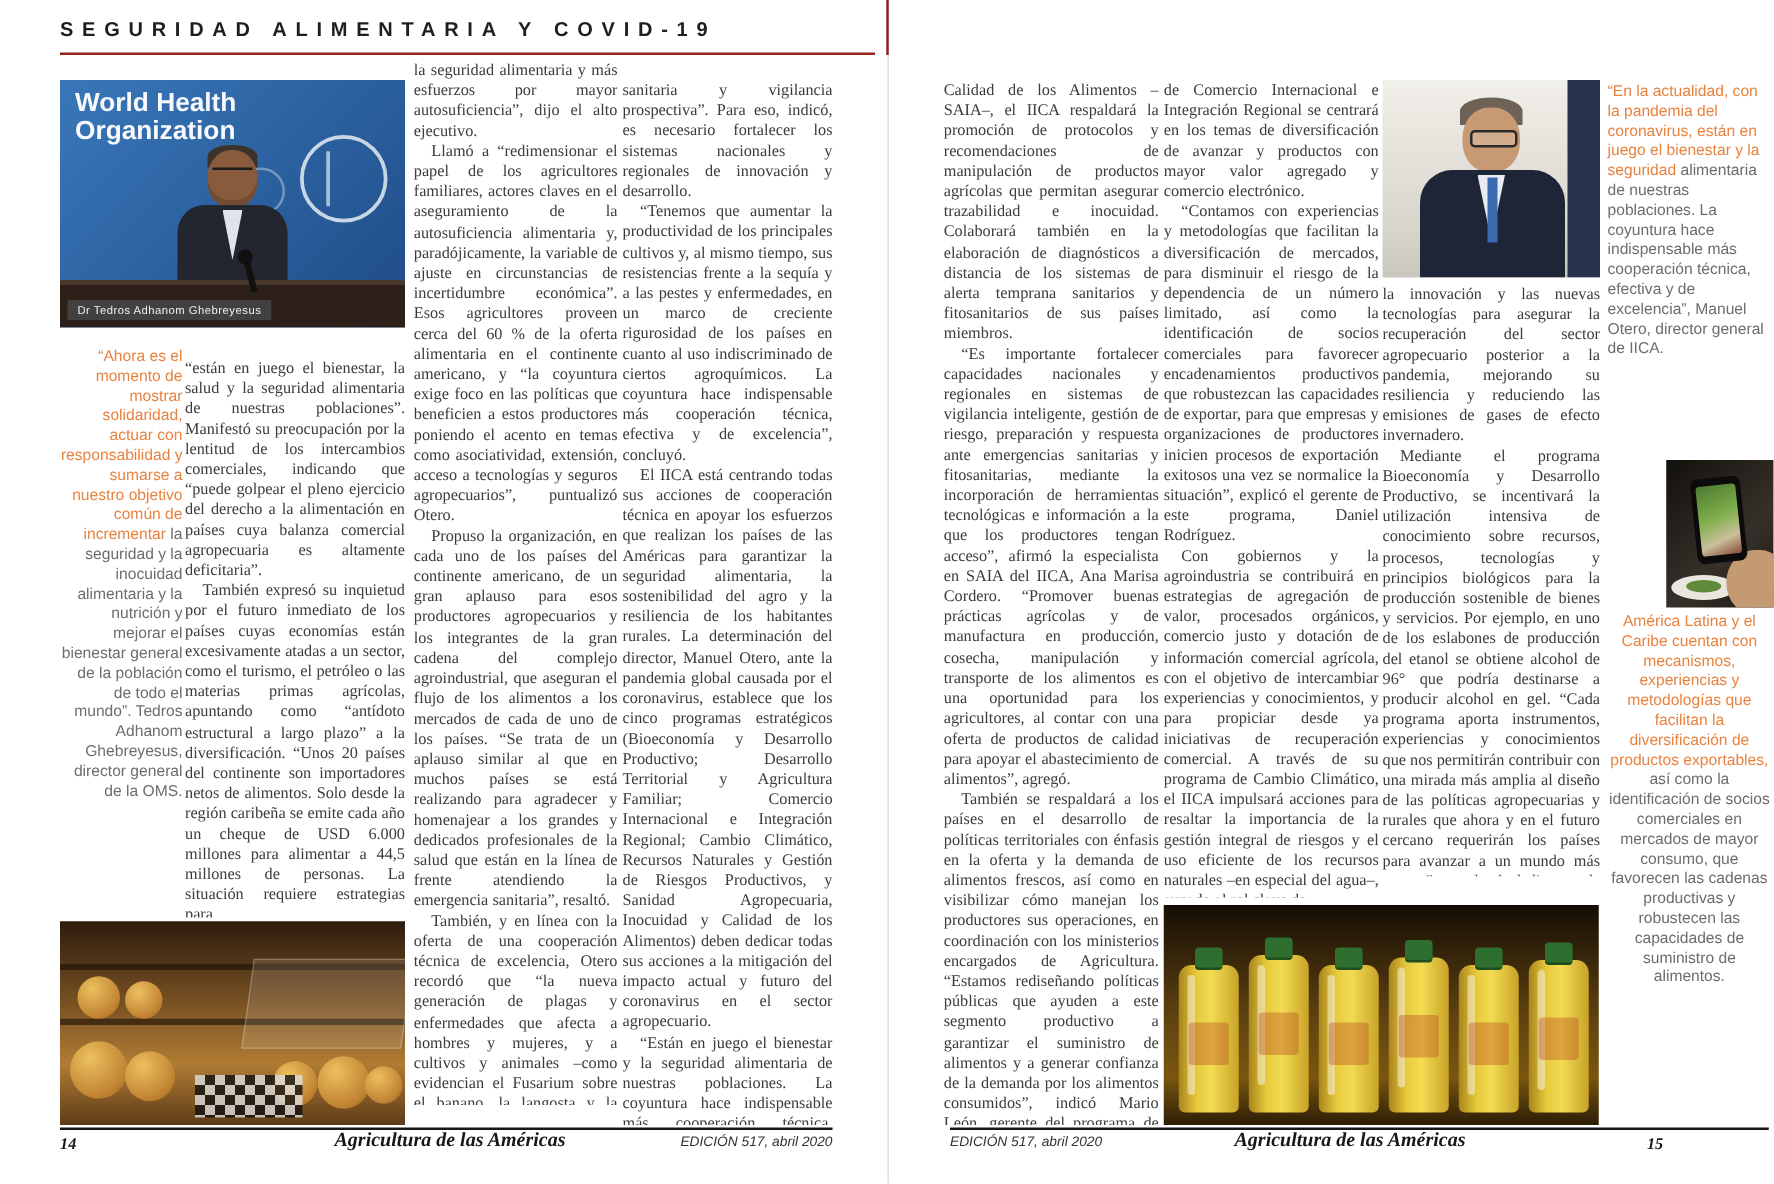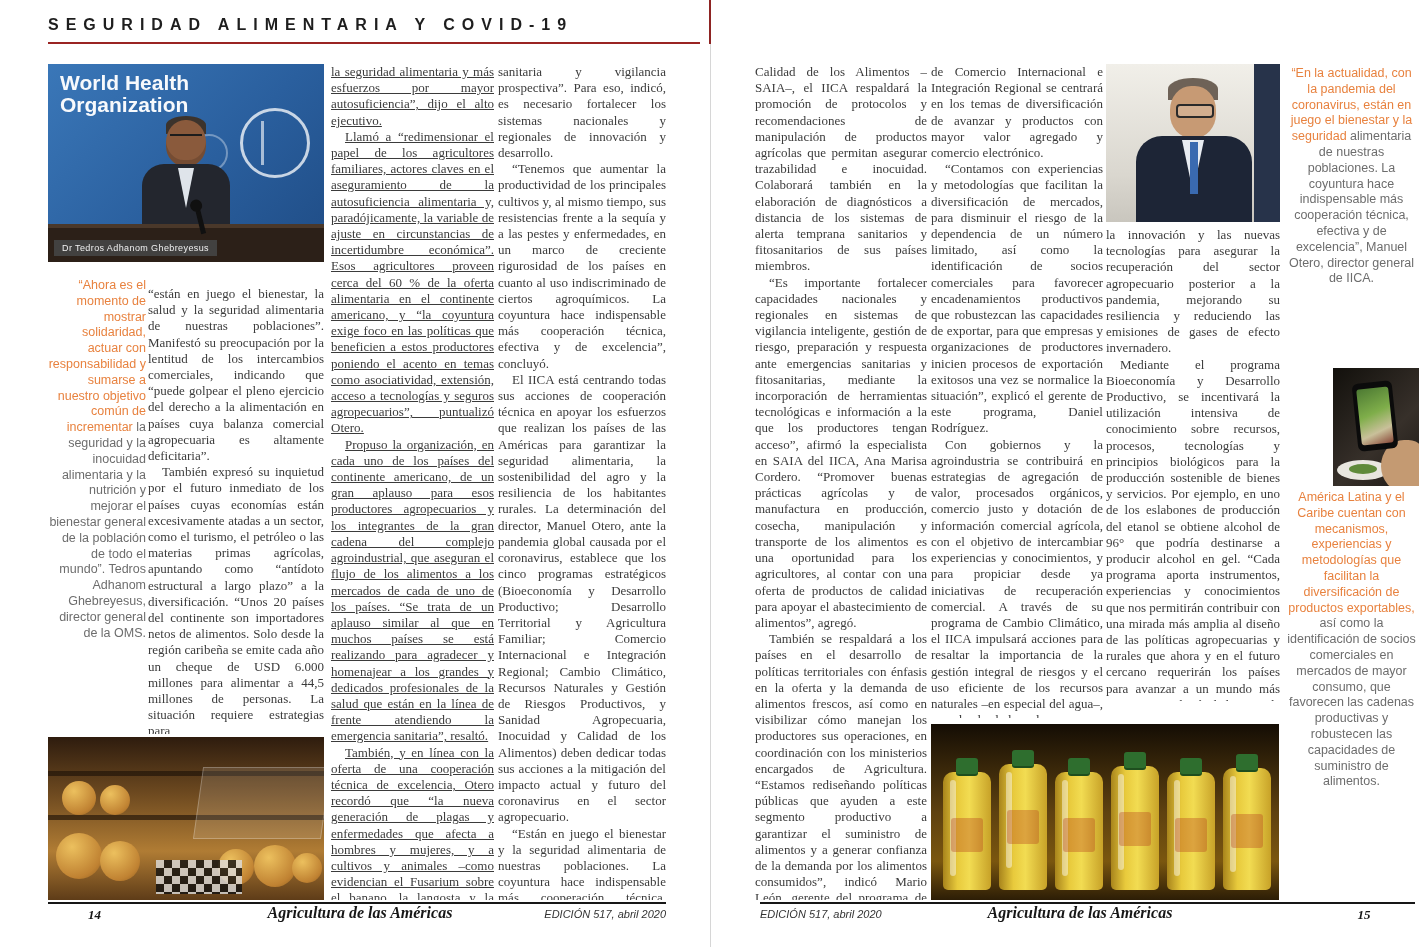--- a/index.html
+++ b/index.html
@@ -21,21 +21,21 @@
   
   .pq{position:absolute;font-family:"Liberation Sans",sans-serif;font-size:12.5px;line-height:15.8px;}
   .pq .q-hi{color:#e8823f;}
   .pq .q-body{color:#6d6d6d;}
   .pq .q-attr{color:#6d6d6d;}
   .pq-right-align{text-align:right;}
 
   
   .f-rule{position:absolute;top:902px;height:2px;background:#171717;}
   .f-page{position:absolute;top:907px;font-family:"Liberation Serif",serif;font-weight:bold;
-          font-style:italic;font-size:13px;color:#171717;margin-left:40px;}
+          font-style:italic;font-size:13px;color:#171717;}
   .f-mag{position:absolute;top:904px;font-family:"Liberation Serif",serif;font-weight:bold;
          font-style:italic;font-size:16px;color:#171717;text-align:center;}
   .f-ed{position:absolute;top:908px;font-family:"Liberation Sans",sans-serif;font-style:italic;
         font-size:11px;color:#333333;}
 
   
   .photo{position:absolute;overflow:hidden;}
   .photo-who{left:48px;top:64px;width:276px;height:198px;
              background:linear-gradient(135deg,#3a77b8 0%,#2a5f9e 55%,#1f4c85 100%);}
   .who-text{position:absolute;left:12px;top:8px;width:180px;font-family:"Liberation Sans",sans-serif;
@@ -147,21 +147,21 @@
     <div class="wheel" style="left:8px;top:96px;width:46px;height:46px;"></div>
     <div class="wheel" style="left:52px;top:104px;width:40px;height:40px;"></div>
     <div class="wheel" style="left:14px;top:44px;width:34px;height:34px;"></div>
     <div class="wheel" style="left:52px;top:48px;width:30px;height:30px;"></div>
     <div class="wheel" style="left:206px;top:108px;width:42px;height:42px;"></div>
     <div class="wheel" style="left:244px;top:116px;width:30px;height:30px;"></div>
     <div class="wheel" style="left:170px;top:112px;width:36px;height:36px;"></div>
     <div class="checker"></div>
   </div>
 
-  <div class="col" style="left:331px;top:64px;width:163px;height:836px;text-decoration:underline;">
+  <div class="col" style="left:331px;top:48px;width:163px;height:836px;">
       <p>la seguridad alimentaria y más esfuerzos por mayor autosuficiencia”, dijo el alto ejecutivo.</p>
       <p>Llamó a “redimensionar el papel de los agricultores familiares, actores claves en el aseguramiento de la autosuficiencia alimentaria y, paradójicamente, la variable de ajuste en circunstancias de incertidumbre económica”. Esos agricultores proveen cerca del 60 % de la oferta alimentaria en el continente americano, y “la coyuntura exige foco en las políticas que beneficien a estos productores poniendo el acento en temas como asociatividad, extensión, acceso a tecnologías y seguros agropecuarios”, puntualizó Otero.</p>
       <p>Propuso la organización, en cada uno de los países del continente americano, de un gran aplauso para esos productores agropecuarios y los integrantes de la gran cadena del complejo agroindustrial, que aseguran el flujo de los alimentos a los mercados de cada de uno de los países. “Se trata de un aplauso similar al que en muchos países se está realizando para agradecer y homenajear a los grandes y dedicados profesionales de la salud que están en la línea de frente atendiendo la emergencia sanitaria”, resaltó.</p>
       <p>También, y en línea con la oferta de una cooperación técnica de excelencia, Otero recordó que “la nueva generación de plagas y enfermedades que afecta a hombres y mujeres, y a cultivos y animales –como evidencian el Fusarium sobre el banano, la langosta y la peste porcina africana–, exige sofisticados servicios de vigilancia y cuarentena agropecuaria, de reforzar la importancia de la inteligencia</p>
     </div>
 
   <div class="col" style="left:498px;top:64px;width:168px;height:836px;">
       <p>sanitaria y vigilancia prospectiva”. Para eso, indicó, es necesario fortalecer los sistemas nacionales y regionales de innovación y desarrollo.</p>
       <p>“Tenemos que aumentar la productividad de los principales cultivos y, al mismo tiempo, sus resistencias frente a la sequía y a las pestes y enfermedades, en un marco de creciente rigurosidad de los países en cuanto al uso indiscriminado de ciertos agroquímicos. La coyuntura hace indispensable más cooperación técnica, efectiva y de excelencia”, concluyó.</p>
       <p>El IICA está centrando todas sus acciones de cooperación técnica en apoyar los esfuerzos que realizan los países de las Américas para garantizar la seguridad alimentaria, la sostenibilidad del agro y la resiliencia de los habitantes rurales. La determinación del director, Manuel Otero, ante la pandemia global causada por el coronavirus, establece que los cinco programas estratégicos (Bioeconomía y Desarrollo Productivo; Desarrollo Territorial y Agricultura Familiar; Comercio Internacional e Integración Regional; Cambio Climático, Recursos Naturales y Gestión de Riesgos Productivos, y Sanidad Agropecuaria, Inocuidad y Calidad de los Alimentos) deben dedicar todas sus acciones a la mitigación del impacto actual y futuro del coronavirus en el sector agropecuario.</p>
@@ -214,21 +214,21 @@
         <div class="shine"></div>
       </div>
     <div class="bottle" style="left:236px;">
         <div class="shine"></div>
       </div>
     <div class="bottle" style="left:292px;height:122px;">
         <div class="shine"></div>
       </div>
   </div>
 
-  <div class="pq" style="left:1286px;top:66px;width:131px;text-align:center;">
+  <div class="pq" style="left:1286px;top:66px;width:131px;">
     <span class="q-hi">“En la actualidad, con la pandemia del coronavirus, están en juego el bienestar y la seguridad </span><span class="q-body">alimentaria de nuestras poblaciones. La coyuntura hace indispensable más cooperación técnica, efectiva y de excelencia”, </span><span class="q-attr">Manuel Otero, director general de IICA.</span>
   </div>
 
   <div class="photo photo-phone">
     <div class="phone-plate"></div>
     <div class="phone-hand"></div>
     <div class="phone-body">
       <div class="phone-screen"></div>
     </div>
   </div>

